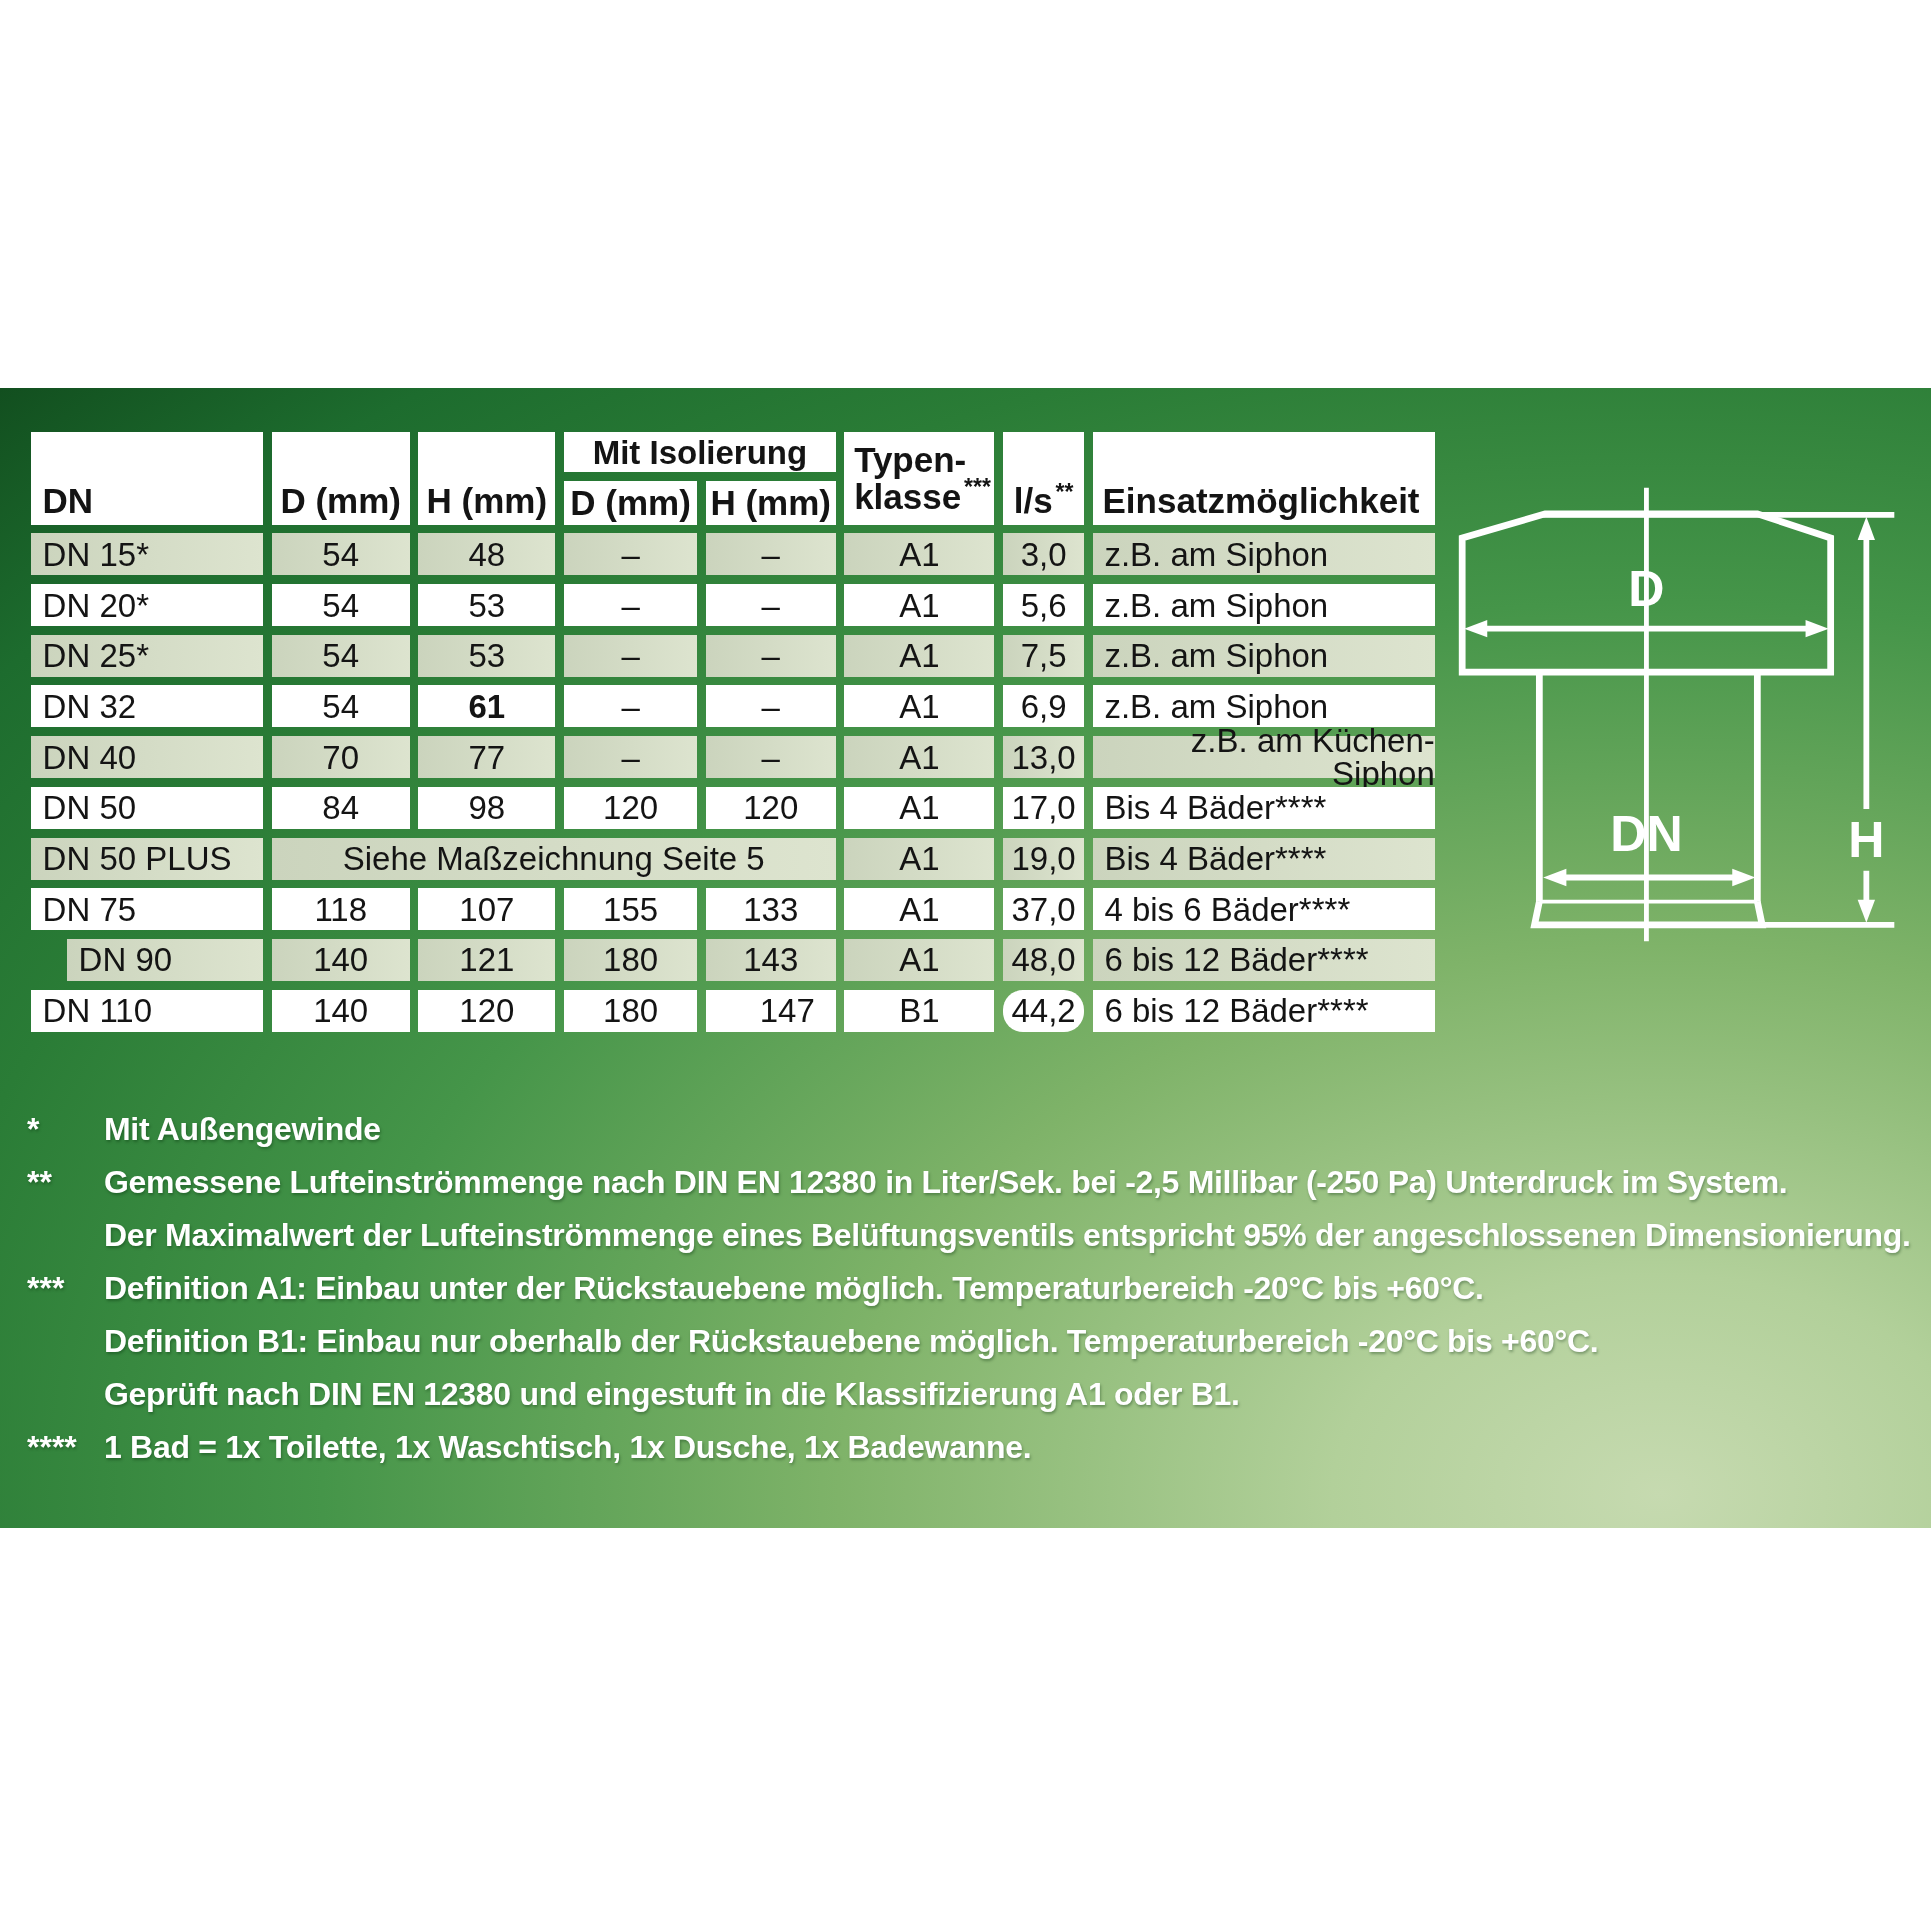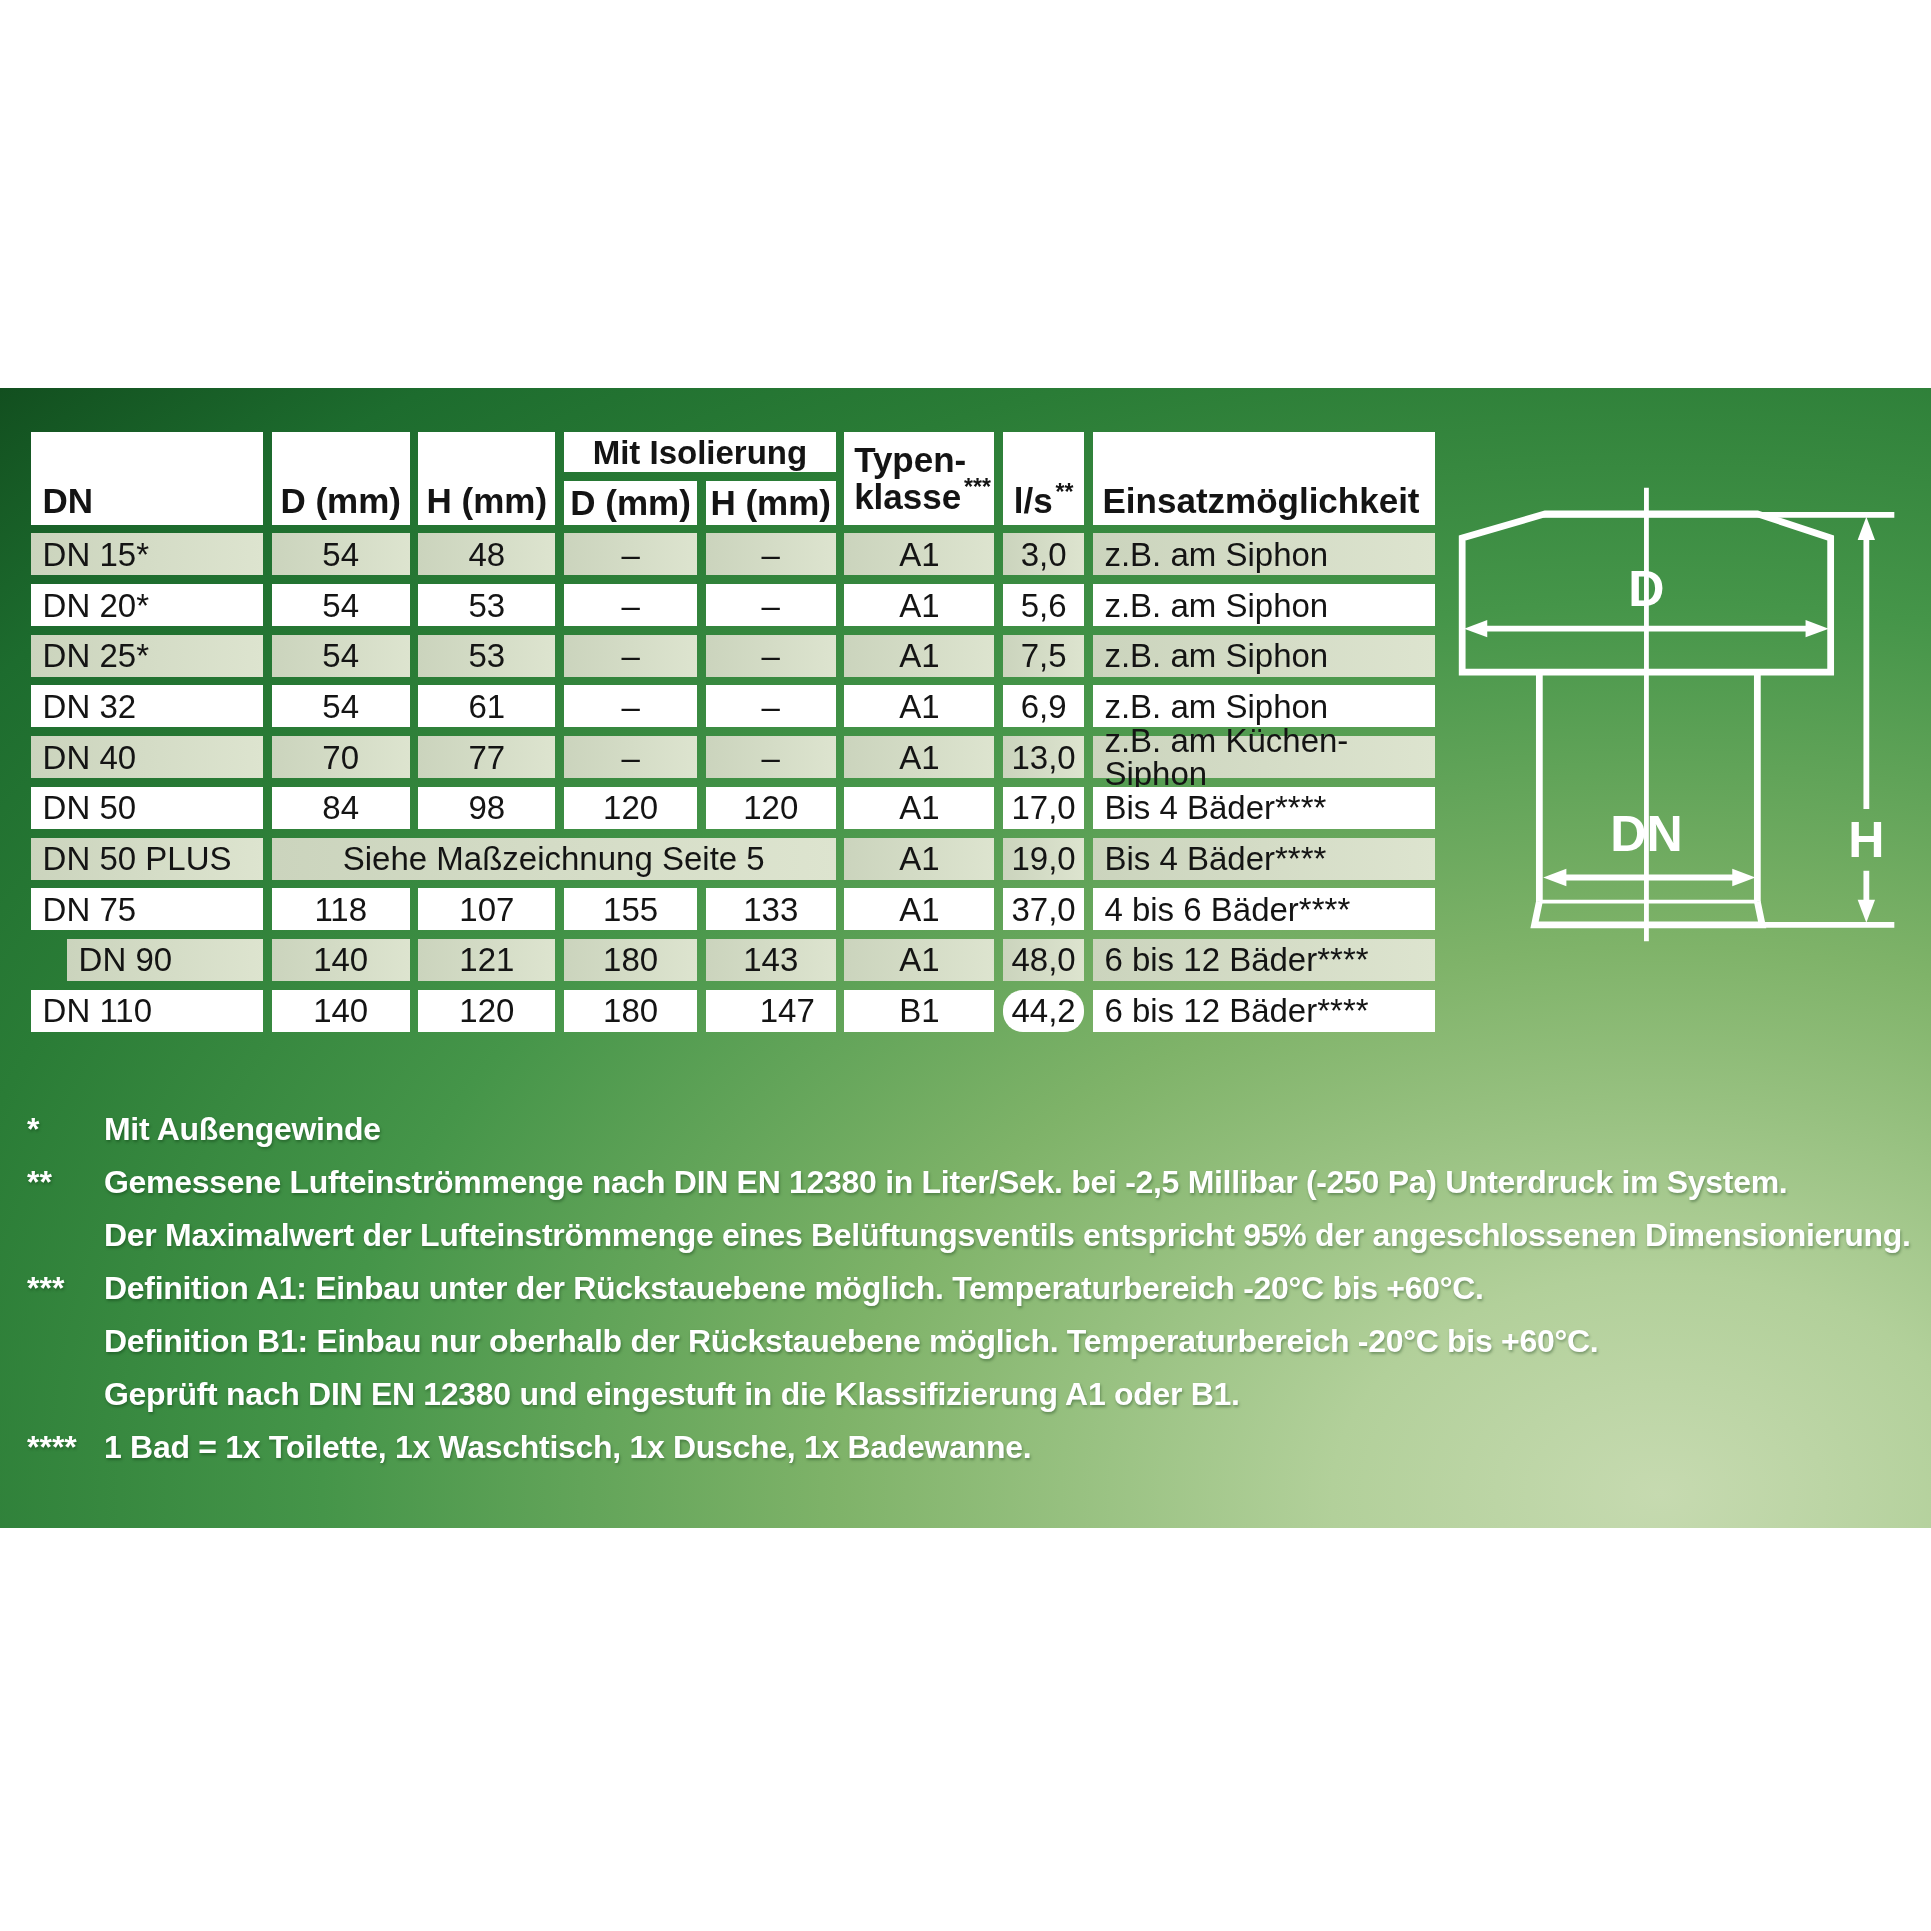--- a/index.html
+++ b/index.html
@@ -17,21 +17,21 @@
   
   #spec-table{
     position:absolute;left:31px;top:432px;width:1395px;
     display:grid;
     grid-template-columns:232px 138px 137px 133px 130px 150px 81px 342px;
     grid-template-rows:40px 44px repeat(10,42px);
     gap:8.7px;
     color:#141414;
   }
   .cell{background:#ffffff;display:flex;align-items:center;font-size:33px;line-height:1;}
-  .shaded{background:linear-gradient(90deg,#cbd4bd 0%,#dde4cf 100%);}
+  .shaded{background:linear-gradient(90deg,#cbd4bd 0%,#dde4cf 100%);text-align:right;}
   .hdr{font-weight:700;font-size:35px;align-items:flex-end;padding-bottom:6.8px;}
   .hdr2{font-weight:700;font-size:33px;align-items:center;justify-content:center;padding-bottom:0;}
   .c-left{justify-content:flex-start;padding-left:11.6px;}
   .c-center{justify-content:center;}
   .sup{font-size:23px;font-weight:700;position:relative;top:-13.5px;margin-left:2.9px;}
   .typhdr{flex-direction:column;align-items:flex-start;justify-content:flex-end;padding-left:9.7px;padding-bottom:4.8px;}
   .typhdr .tline{display:block;font-weight:700;font-size:35px;line-height:37px;}
   
   #footnotes{position:absolute;left:27px;top:1110px;width:1834px;color:#ffffff;}
   .fline{display:flex;height:53px;align-items:flex-start;}
@@ -101,21 +101,21 @@
       <div class="cell c-left shaded" style="grid-area: 5 / 1;">DN 25*</div>
       <div class="cell c-center shaded" style="grid-area: 5 / 2;">54</div>
       <div class="cell c-center shaded" style="grid-area: 5 / 3;">53</div>
       <div class="cell c-center shaded" style="grid-area: 5 / 4;">–</div>
       <div class="cell c-center shaded" style="grid-area: 5 / 5;">–</div>
       <div class="cell c-center shaded" style="grid-area: 5 / 6;">A1</div>
       <div class="cell c-center shaded" style="grid-area: 5 / 7;">7,5</div>
       <div class="cell c-left shaded" style="grid-area: 5 / 8;">z.B. am Siphon</div>
       <div class="cell c-left" style="grid-area: 6 / 1;">DN 32</div>
       <div class="cell c-center" style="grid-area: 6 / 2;">54</div>
-      <div class="cell c-center" style="grid-area: 6 / 3;">61</div>
+      <div class="cell c-center" style="grid-area: 6 / 3; font-weight: bold;">61</div>
       <div class="cell c-center" style="grid-area: 6 / 4;">–</div>
       <div class="cell c-center" style="grid-area: 6 / 5;">–</div>
       <div class="cell c-center" style="grid-area: 6 / 6;">A1</div>
       <div class="cell c-center" style="grid-area: 6 / 7;">6,9</div>
       <div class="cell c-left" style="grid-area: 6 / 8;">z.B. am Siphon</div>
       <div class="cell c-left shaded" style="grid-area: 7 / 1;">DN 40</div>
       <div class="cell c-center shaded" style="grid-area: 7 / 2;">70</div>
       <div class="cell c-center shaded" style="grid-area: 7 / 3;">77</div>
       <div class="cell c-center shaded" style="grid-area: 7 / 4;">–</div>
       <div class="cell c-center shaded" style="grid-area: 7 / 5;">–</div>

